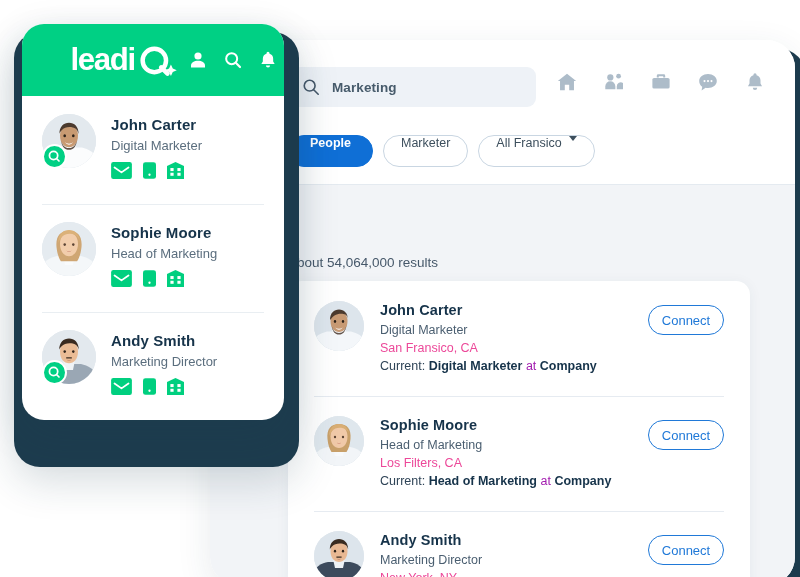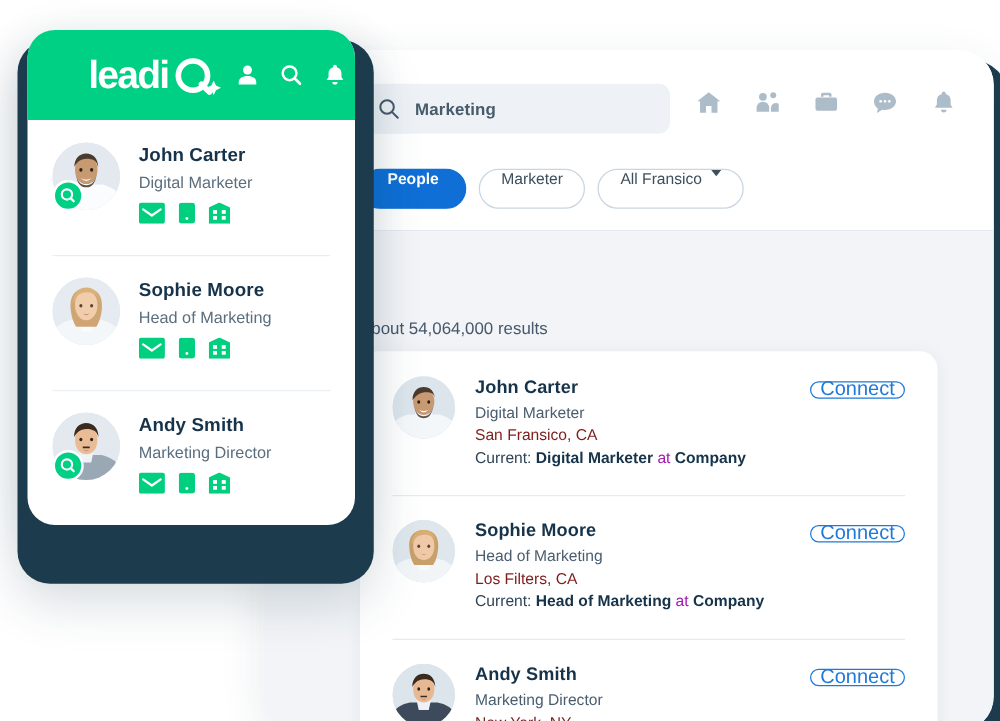--- a/index.html
+++ b/index.html
@@ -202,41 +202,41 @@
     font-size: 12.5px;
     color: #4e6removed;
   }
   .r-title {
     font-size: 12.5px;
     color: #4a5e70;
     margin-top: 5px;
   }
   .r-loc {
     font-size: 12.5px;
-    color: #7f1d1d;
+    color: #ec4899;
     margin-top: 4px;
   }
   .r-current {
     font-size: 12.5px;
     color: #2f4457;
     margin-top: 4px;
   }
   .r-current b { font-weight: bold; color: #16334a; }
   .r-current .at { color: #a21caf; font-weight: normal; }
   .connect-btn {
     position: absolute;
     right: 26px;
     top: 24px;
     width: 76px;
-    height: 14px;
+    height: 30px;
     border-radius: 16px;
     border: 1.4px solid #2079d8;
     color: #2079d8;
     background: #ffffff;
-    font-size: 16px;
+    font-size: 13px;
     display: flex;
     align-items: center;
     justify-content: center;
     box-sizing: border-box;
   }
 
   
   .panel {
     position: absolute;
     left: 22px;

